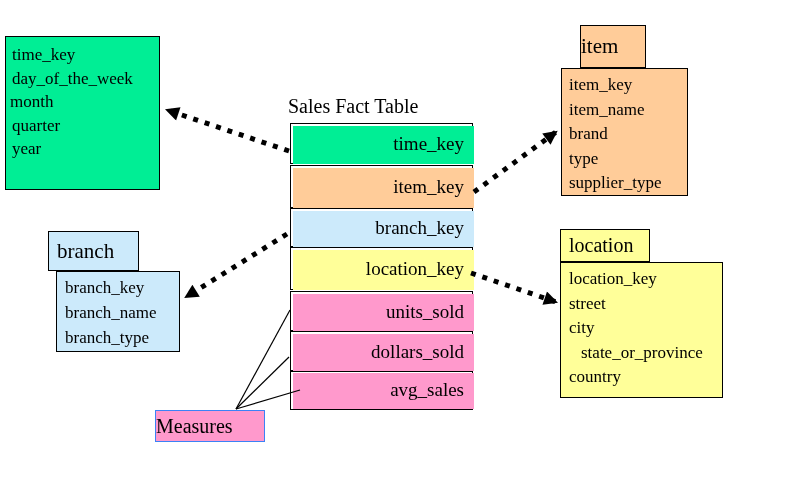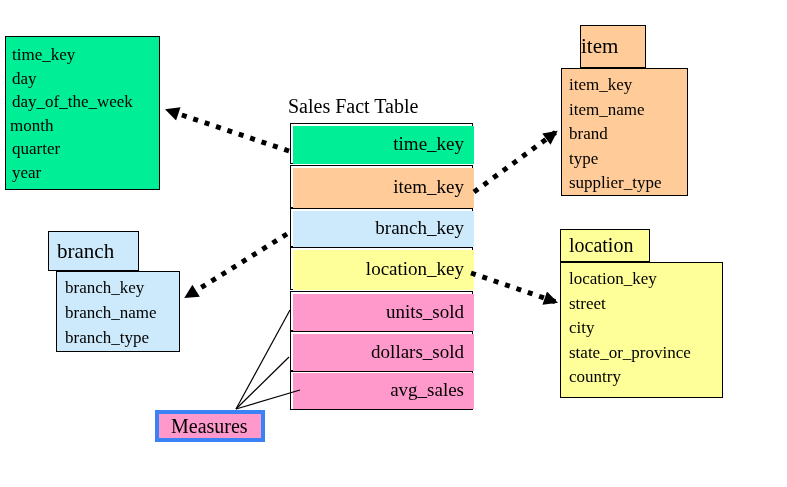--- a/index.html
+++ b/index.html
@@ -14,35 +14,34 @@
   }
   .dim-body{border:1px solid #000;}
   .dim-attr{white-space:nowrap;font-size:17px;}
   .fact-title{font-size:20px;white-space:nowrap;}
   .row-box{position:absolute;left:0;top:0;width:100%;height:100%;border:1px solid #000;background:#fff;}
   .row-fill{
     position:absolute;text-align:right;font-size:19px;white-space:nowrap;
     padding-right:10px;box-sizing:border-box;
   }
   .measures-box{
-    border:4px solid #3b82f6;display:flex;align-items:center;
-    font-size:20px;padding-left:12px;
+    border:1px solid #3b82f6;display:flex;align-items:center;
+    font-size:20px;
   }
   svg.overlay{position:absolute;left:0;top:0;pointer-events:none;}
   .dash{stroke:#000;stroke-width:5;stroke-dasharray:5 7;fill:none;}
   .thin{stroke:#000;stroke-width:1.2;fill:none;}
 </style>
 </head>
 <body>
 
 <div class="canvas" id="canvas">
 
     <div class="abs dim-body" style="left: 5px; top: 36px; width: 155px; height: 154px; background: rgb(0, 238, 149); padding-top: 6px;">
       <div class="dim-attr" style="height: 23.5px; line-height: 23.5px; padding-left: 6px;">time_key</div>
-      <div class="dim-attr" style="height: 23.5px; line-height: 23.5px; padding-left: 6px;">day</div>
       <div class="dim-attr" style="height: 23.5px; line-height: 23.5px; padding-left: 6px;">day_of_the_week</div>
       <div class="dim-attr" style="height: 23.5px; line-height: 23.5px; padding-left: 4px;">month</div>
       <div class="dim-attr" style="height: 23.5px; line-height: 23.5px; padding-left: 6px;">quarter</div>
       <div class="dim-attr" style="height: 23.5px; line-height: 23.5px; padding-left: 6px;">year</div>
     </div>
     <div class="abs dim-header" style="left: 580px; top: 25px; width: 66px; height: 43px; background: rgb(255, 204, 153); font-size: 21px; ">
       <span>item</span>
     </div>
     <div class="abs dim-body" style="left: 561px; top: 68px; width: 127px; height: 128px; background: rgb(255, 204, 153); padding-top: 4px;">
       <div class="dim-attr" style="height: 24.5px; line-height: 24.5px; padding-left: 7px;">item_key</div>
@@ -59,21 +58,21 @@
       <div class="dim-attr" style="height: 25px; line-height: 25px; padding-left: 8px;">branch_name</div>
       <div class="dim-attr" style="height: 25px; line-height: 25px; padding-left: 8px;">branch_type</div>
     </div>
     <div class="abs dim-header" style="left: 560px; top: 229px; width: 90px; height: 33px; background: rgb(255, 255, 153); font-size: 20px; padding-left: 8px;">
       <span>location</span>
     </div>
     <div class="abs dim-body" style="left: 560px; top: 262px; width: 163px; height: 136px; background: rgb(255, 255, 153); padding-top: 4px;">
       <div class="dim-attr" style="height: 24.5px; line-height: 24.5px; padding-left: 8px;">location_key</div>
       <div class="dim-attr" style="height: 24.5px; line-height: 24.5px; padding-left: 8px;">street</div>
       <div class="dim-attr" style="height: 24.5px; line-height: 24.5px; padding-left: 8px;">city</div>
-      <div class="dim-attr" style="height: 24.5px; line-height: 24.5px; padding-left: 8px;">state_or_province</div>
+      <div class="dim-attr" style="height: 24.5px; line-height: 24.5px; padding-left: 20px;">state_or_province</div>
       <div class="dim-attr" style="height: 24.5px; line-height: 24.5px; padding-left: 8px;">country</div>
     </div>
     <div class="abs fact-title" style="left: 288px; top: 95px;">Sales Fact Table</div>
     <div style="position: absolute; left: 290px; top: 123px; width: 181px; height: 39px;">
       <div class="row-box"></div>
       <div class="row-fill" style="left: 3px; top: 3px; width: 181px; height: 38px; line-height: 36px; background: rgb(0, 238, 149); position: absolute;">time_key</div>
     </div>
     <div style="position: absolute; left: 290px; top: 165px; width: 181px; height: 41px;">
       <div class="row-box"></div>
       <div class="row-fill" style="left: 3px; top: 3px; width: 181px; height: 40px; line-height: 38px; background: rgb(255, 204, 153); position: absolute;">item_key</div>

